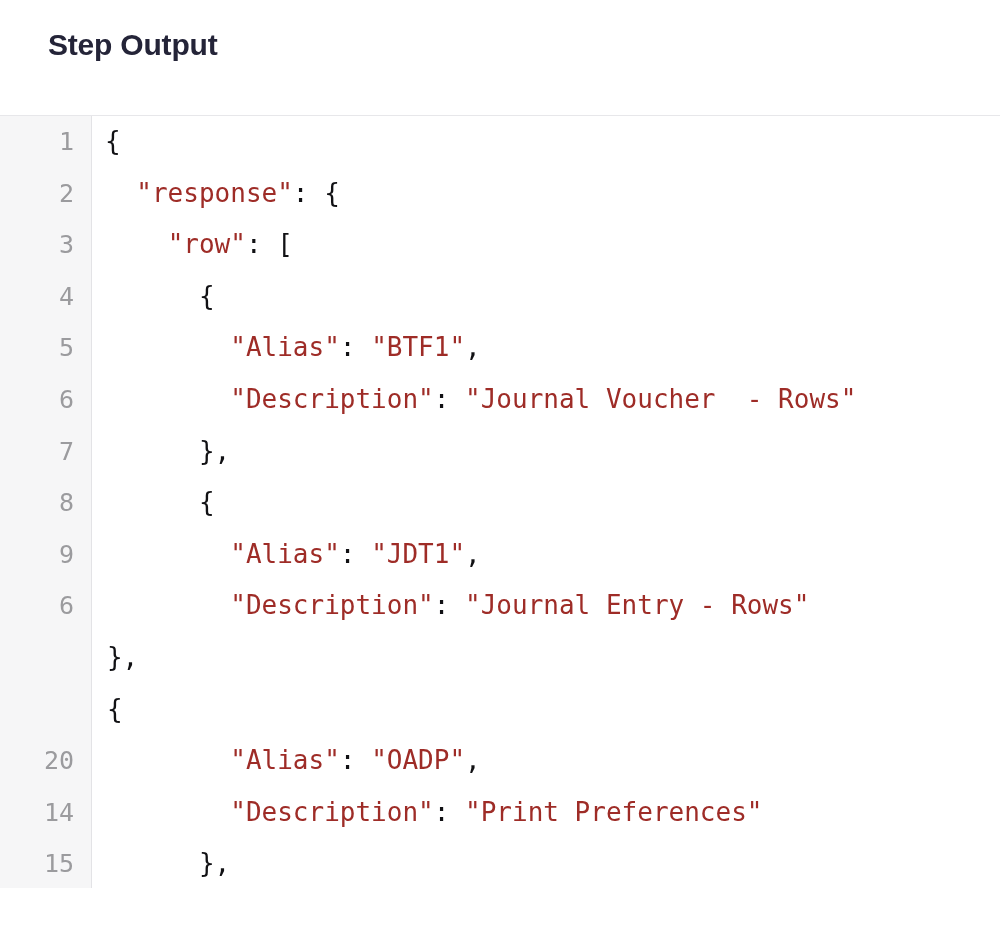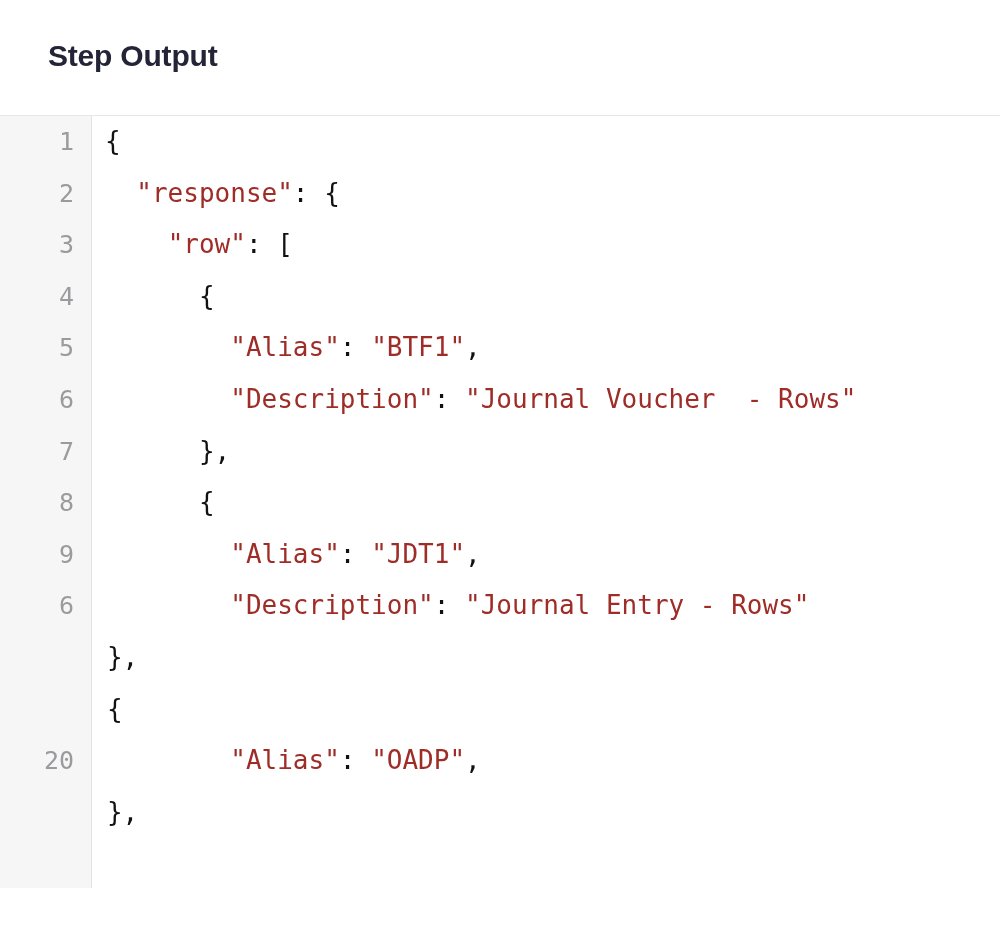--- a/index.html
+++ b/index.html
@@ -11,21 +11,21 @@
     width: 1000px;
     height: 951px;
     overflow: hidden;
     font-family: "Liberation Sans", sans-serif;
     -webkit-font-smoothing: antialiased;
   }
 
   
   .page-title {
     margin: 0;
-    padding: 36px 0 0 48px;
+    padding: 25px 0 0 48px;
     font-family: "Liberation Sans", sans-serif;
     font-size: 30px;
     font-weight: 700;
     letter-spacing: -0.2px;
     color: #242438;
     line-height: 1.3;
   }
 
   
   .code-viewer {
@@ -148,17 +148,22 @@
           <div class="line-code"><span>      </span><span class="tok-punc">},</span></div>
         </div>
         <div class="code-line">
           <div class="line-code"><span>      </span><span class="tok-punc">{</span></div>
         </div>
         <div class="code-line">
           <div class="line-no">20</div>
           <div class="line-code"><span>        </span><span class="tok-key">"Alias"</span><span class="tok-punc">: </span><span class="tok-str">"OADP"</span><span class="tok-punc">,</span></div>
         </div>
         <div class="code-line">
+          <div class="line-no">14</div>
+          <div class="line-code"><span>        </span><span class="tok-key">"Description"</span><span class="tok-punc">: </span><span class="tok-str">"Print Preferences"</span></div>
+        </div>
+        <div class="code-line">
+          <div class="line-no">15</div>
           <div class="line-code"><span>      </span><span class="tok-punc">},</span></div>
         </div>
       </div>
   </div>
 </div>
 
 </body></html>

